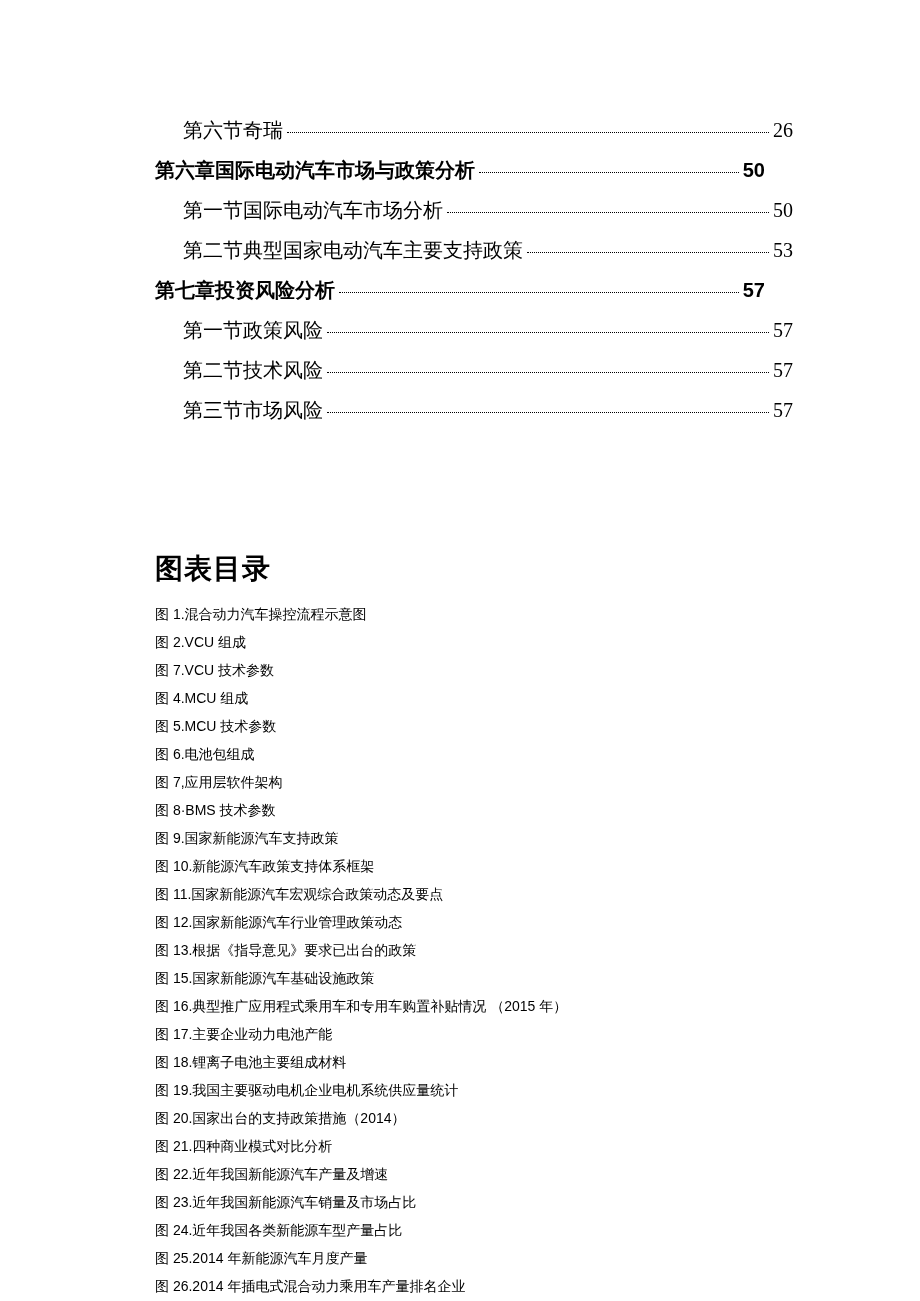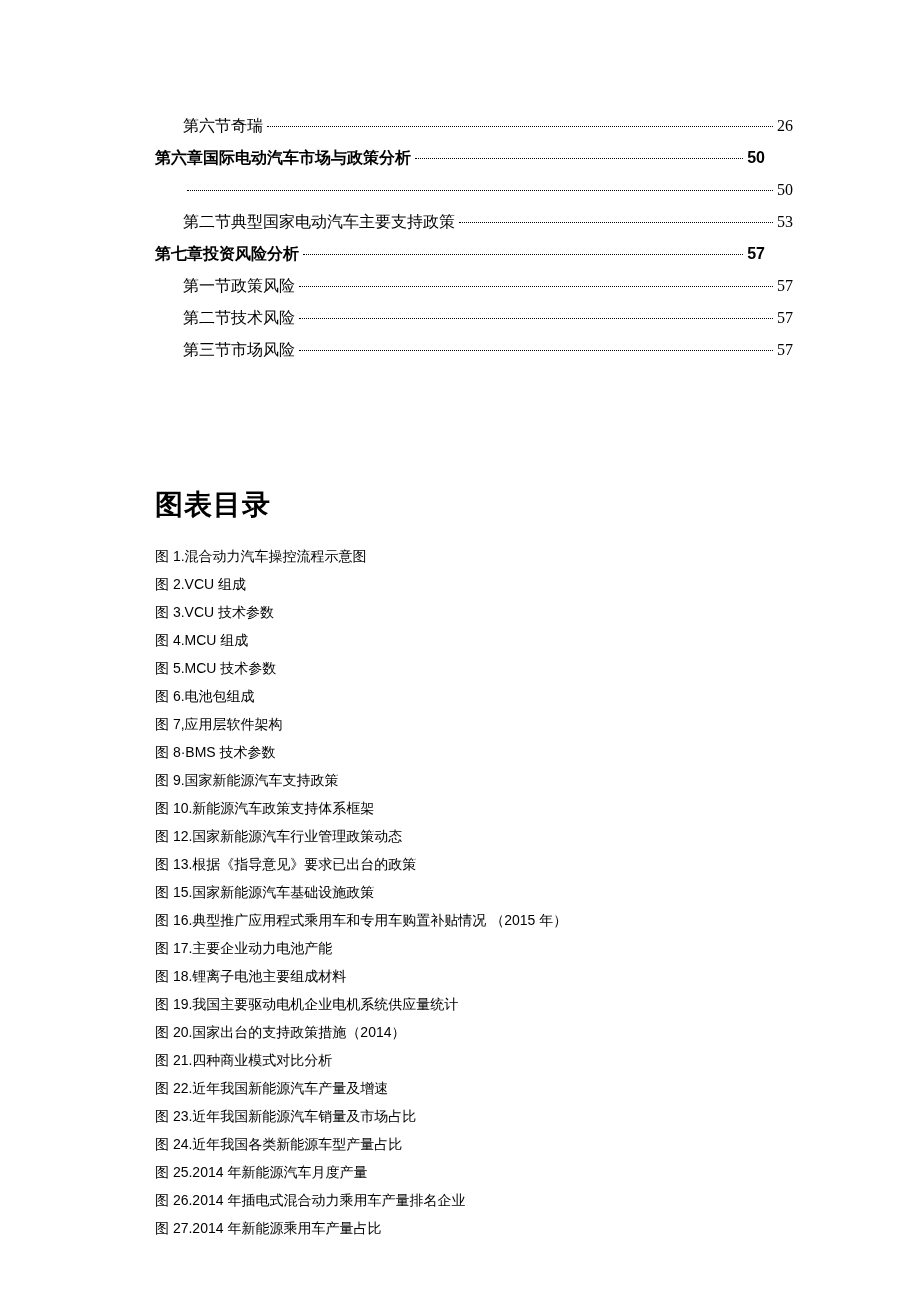--- a/index.html
+++ b/index.html
@@ -14,21 +14,21 @@
   }
   .page {
     width: 920px;
     min-height: 1301px;
     padding: 110px 155px 60px 155px;
     box-sizing: border-box;
     position: relative;
   }
   .toc-block {
     width: 100%;
-    font-size: 16px;
+    font-size: 20px;
     line-height: 2.0;
   }
   .toc-row {
     display: flex;
     align-items: baseline;
     width: 100%;
   }
   .toc-label { flex: 0 0 auto; white-space: pre; }
   .toc-dots {
     flex: 1 1 auto;
@@ -38,21 +38,21 @@
     min-width: 10px;
   }
   .toc-page { flex: 0 0 auto; }
   .bold { font-weight: bold; font-family: "SimHei","黑体",sans-serif; }
   .indent1 { padding-left: 28px; }
   .figlist-title {
     font-family: Liberation Sans, sans-serif;
     font-weight: bold;
     font-size: 28px;
     margin-top: 120px;
-    margin-bottom: 18px;
+    margin-bottom: 12px;
     letter-spacing: 1px;
   }
   .figlist {
     font-size: 14px;
     line-height: 2.0;
   }
   .figlist .entry { white-space: pre-wrap; }
   .mixed { font-family: Arial, "SimSun", "宋体", sans-serif; }
 </style>
 </head>
@@ -68,20 +68,21 @@
       <span class="toc-page">26</span>
     </div>
 
     <div class="toc-row bold">
       <span class="toc-label">第六章国际电动汽车市场与政策分析</span>
       <span class="toc-dots"></span>
       <span class="toc-page">50</span>
     </div>
 
     <div class="toc-row indent1">
+      <span class="toc-label">第一节国际电动汽车市场分析</span>
       <span class="toc-dots"></span>
       <span class="toc-page">50</span>
     </div>
 
     <div class="toc-row indent1">
       <span class="toc-label">第二节典型国家电动汽车主要支持政策</span>
       <span class="toc-dots"></span>
       <span class="toc-page">53</span>
     </div>
 
@@ -109,28 +110,29 @@
       <span class="toc-page">57</span>
     </div>
 
   </div>
 
   <div class="figlist-title">图表目录</div>
 
   <div class="figlist mixed">
     <div class="entry">图 1.混合动力汽车操控流程示意图</div>
     <div class="entry">图 2.VCU 组成</div>
-    <div class="entry">图 3.VCU 技术参数</div>
+    <div class="entry">图 7.VCU 技术参数</div>
     <div class="entry">图 4.MCU 组成</div>
     <div class="entry">图 5.MCU 技术参数</div>
     <div class="entry">图 6.电池包组成</div>
     <div class="entry">图 7,应用层软件架构</div>
     <div class="entry">图 8·BMS 技术参数</div>
     <div class="entry">图 9.国家新能源汽车支持政策</div>
     <div class="entry">图 10.新能源汽车政策支持体系框架</div>
+    <div class="entry">图 11.国家新能源汽车宏观综合政策动态及要点</div>
     <div class="entry">图 12.国家新能源汽车行业管理政策动态</div>
     <div class="entry">图 13.根据《指导意见》要求已出台的政策</div>
     <div class="entry">图 15.国家新能源汽车基础设施政策</div>
     <div class="entry">图 16.典型推广应用程式乘用车和专用车购置补贴情况 （2015 年）</div>
     <div class="entry">图 17.主要企业动力电池产能</div>
     <div class="entry">图 18.锂离子电池主要组成材料</div>
     <div class="entry">图 19.我国主要驱动电机企业电机系统供应量统计</div>
     <div class="entry">图 20.国家出台的支持政策措施（2014）</div>
     <div class="entry">图 21.四种商业模式对比分析</div>
     <div class="entry">图 22.近年我国新能源汽车产量及增速</div>

